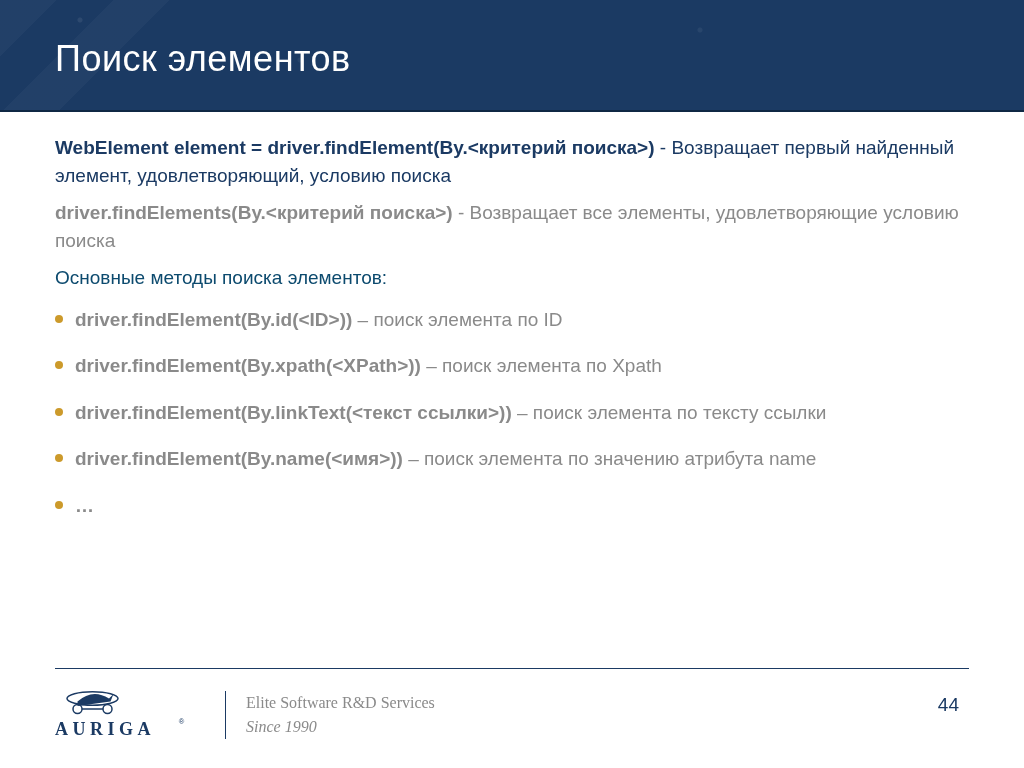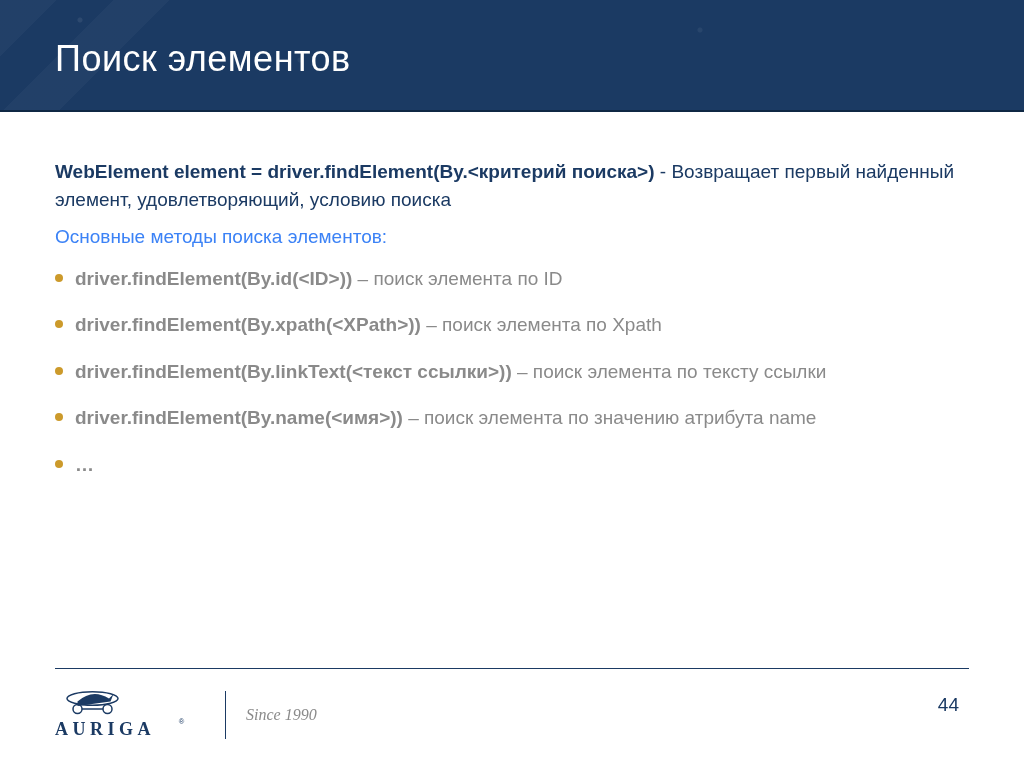--- a/index.html
+++ b/index.html
@@ -13,28 +13,28 @@
       radial-gradient(circle at 300px 60px, rgba(255,255,255,0.05) 0 2px, transparent 3px),
       radial-gradient(circle at 700px 30px, rgba(255,255,255,0.06) 0 2px, transparent 3px),
       linear-gradient(135deg, rgba(255,255,255,0.03) 0 40px, transparent 40px 80px, rgba(255,255,255,0.03) 80px 120px, transparent 120px);
     border-bottom: 2px solid #0f2844;
   }
   .title {
     position: absolute; left: 55px; top: 38px; color: #fff; font-size: 36px; font-weight: 400;
     letter-spacing: 0.5px;
   }
   .content {
-    position: absolute; left: 55px; right: 55px; top: 158px;
+    position: absolute; left: 55px; right: 55px; top: 134px;
     color: #1b3a63; font-size: 19px; line-height: 1.45;
   }
   .block { margin-bottom: 10px; }
   .bold { font-weight: 700; }
   .gray { color: #8a8a8a; }
   .gray .bold { color: #8a8a8a; }
-  .section-head { color: #3b82f6; margin-bottom: 14px; }
+  .section-head { color: #0c4a6e; margin-bottom: 14px; }
   ul.bullets { list-style: none; padding: 0; margin: 0; }
   ul.bullets li { position: relative; padding-left: 20px; margin-bottom: 18px; color: #8a8a8a; font-size: 19px; line-height: 1.5; }
   ul.bullets li::before {
     content: ""; position: absolute; left: 0; top: 9px; width: 8px; height: 8px;
     background: #cc9a2b; border-radius: 50%;
   }
   ul.bullets li .bold { color: #8a8a8a; font-weight: 700; }
   .footer {
     position: absolute; left: 55px; right: 55px; bottom: 20px; height: 80px;
     border-top: 1px solid #1b3a63; padding-top: 12px;
@@ -51,20 +51,23 @@
 <body>
 <div class="slide">
 
   <div class="header-band"></div>
   <div class="title">Поиск элементов</div>
 
   <div class="content">
     <div class="block">
       <span class="bold">WebElement element = driver.findElement(By.&lt;критерий поиска&gt;)</span><span> - Возвращает первый найденный элемент, удовлетворяющий, условию поиска</span>
     </div>
+    <div class="block gray">
+      <span class="bold">driver.findElements(By.&lt;критерий поиска&gt;)</span><span> - Возвращает все элементы, удовлетворяющие условию поиска</span>
+    </div>
     <div class="section-head">Основные методы поиска элементов:</div>
     <ul class="bullets">
       <li><span class="bold">driver.findElement(By.id(&lt;ID&gt;))</span><span> – поиск элемента по ID</span></li>
       <li><span class="bold">driver.findElement(By.xpath(&lt;XPath&gt;))</span><span> – поиск элемента по Xpath</span></li>
       <li><span class="bold">driver.findElement(By.linkText(&lt;текст ссылки&gt;))</span><span> – поиск элемента по тексту ссылки</span></li>
       <li><span class="bold">driver.findElement(By.name(&lt;имя&gt;))</span><span> – поиск элемента по значению атрибута name</span></li>
       <li><span class="bold">…</span><span></span></li>
     </ul>
   </div>
 
@@ -77,18 +80,19 @@
           <circle cx="30" cy="32" r="6" fill="none" stroke="#1b3a63" stroke-width="2"></circle>
           <circle cx="70" cy="32" r="6" fill="none" stroke="#1b3a63" stroke-width="2"></circle>
           <line x1="36" y1="32" x2="64" y2="32" stroke="#1b3a63" stroke-width="2"></line>
         </g>
         <text x="0" y="66" font-family="Georgia, serif" font-size="24" letter-spacing="6" fill="#1b3a63" font-weight="600">AURIGA</text>
         <text x="165" y="52" font-size="10" fill="#1b3a63">®</text>
       </svg>
     </div>
     <div class="divider"></div>
     <div class="tagline">
+      <span>Elite Software R&amp;D Services</span>
       <span class="since">Since 1990</span>
     </div>
     <div class="pagenum">44</div>
   </div>
 
 </div>
 
 </body></html>

